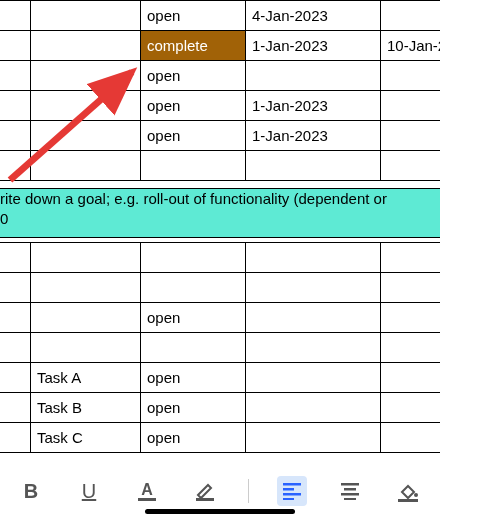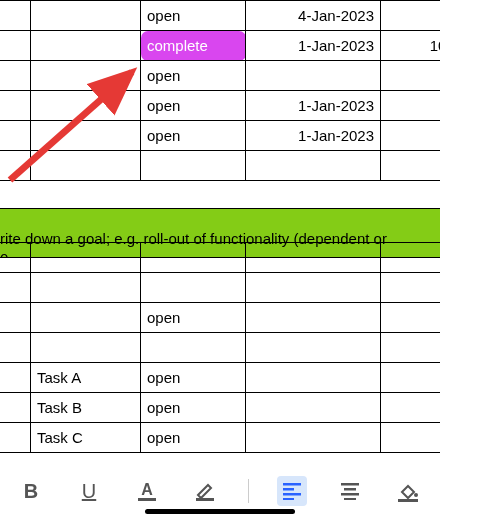--- a/index.html
+++ b/index.html
@@ -1,25 +1,25 @@
 <!DOCTYPE html>
 <html><head>
 <meta charset="utf-8">
 <style>
   html,body{margin:0;padding:0;font-family:Arial,Helvetica,sans-serif;background:#fff;}
   .viewport{position:relative;width:440px;height:520px;overflow:hidden;}
   .sheet{position:absolute;left:-40px;top:0;width:560px;}
   table{border-collapse:collapse;width:100%;table-layout:fixed;}
   td{border:1px solid #000;height:30px;padding:0 6px;font-size:15px;color:#000;
      overflow:hidden;white-space:nowrap;vertical-align:middle;box-sizing:border-box;}
-  td.right{text-align:right;margin-top:29px;}
-  td.selected{background:#d946ef;color:#fff;border-radius:7px;}
-  .yellowbar{position:absolute;left:0;top:208px;width:500px;height:50px;
-             background:#84cc16;color:#000;font-size:15px;line-height:1.35;
-             padding:20px 2px 4px 0;box-sizing:border-box;overflow:hidden;
+  td.right{text-align:left;margin-top:29px;}
+  td.selected{background:#a16207;color:#fff;}
+  .yellowbar{position:absolute;left:0;top:188px;width:500px;height:50px;
+             background:#5eead4;color:#000;font-size:15px;line-height:1.35;
+             padding:0 2px 4px 0;box-sizing:border-box;overflow:hidden;
              border-top:1px solid #000;border-bottom:1px solid #000;}
   .arrow{position:absolute;pointer-events:none;}
   .toolbar{position:absolute;left:0;bottom:0;width:500px;height:58px;
            background:#fff;display:flex;align-items:center;gap:28px;
            padding:0 16px;box-sizing:border-box;}
   .tbtn{width:30px;height:30px;display:flex;align-items:center;justify-content:center;
         border-radius:4px;color:#555;}
   .tbtn.active{background:#d7e6fb;color:#2962ff;}
   .sep{width:1px;height:24px;background:#ccc;}
   .homebar{position:absolute;left:50%;bottom:6px;transform:translateX(-50%);

